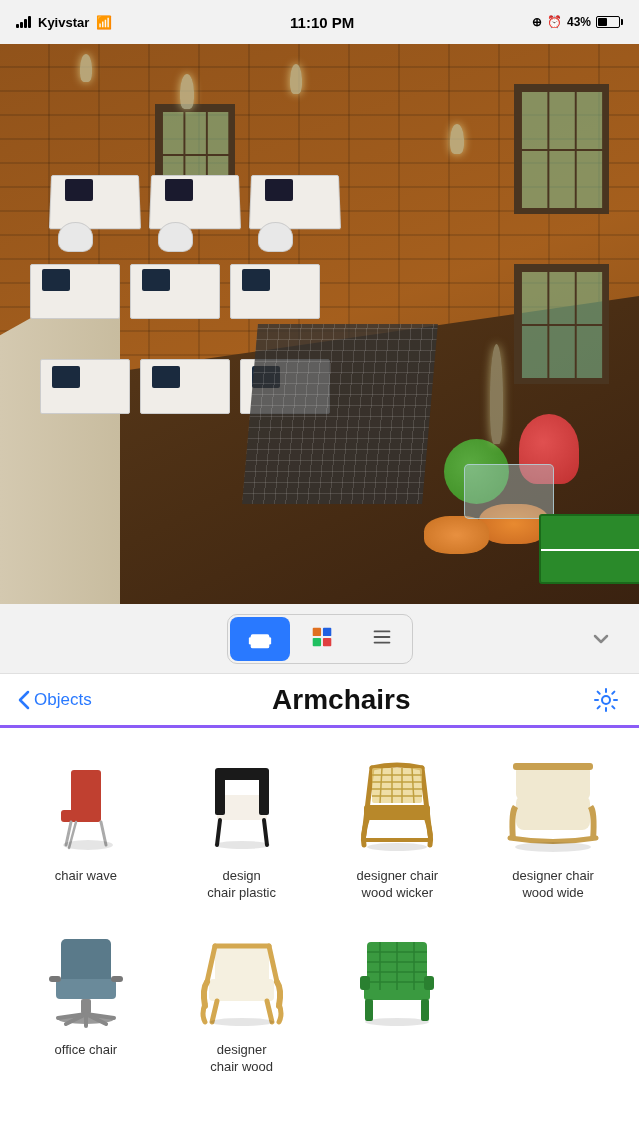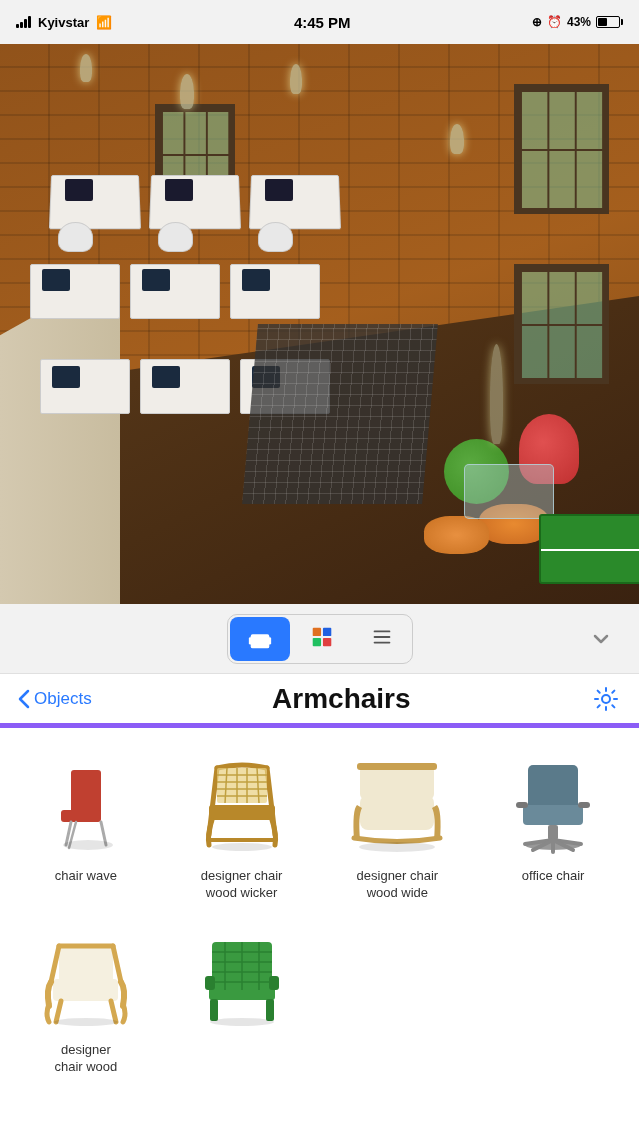--- a/index.html
+++ b/index.html
@@ -226,21 +226,21 @@
     }
 
     
     .nav-bar {
       height: 54px;
       background: #fff;
       display: flex;
       align-items: center;
       justify-content: space-between;
       padding: 0 18px;
-      border-bottom: 5px solid #8b5cf6;
+      border-bottom: 3px solid #8b5cf6;
     }
     .nav-back {
       display: flex;
       align-items: center;
       gap: 4px;
       color: #2979ff;
       font-size: 17px;
       cursor: pointer;
     }
     .nav-title {
@@ -342,21 +342,21 @@
   <div class="status-left">
     <div class="signal-bars">
       <div class="signal-bar" style="height:4px"></div>
       <div class="signal-bar" style="height:6px"></div>
       <div class="signal-bar" style="height:9px"></div>
       <div class="signal-bar" style="height:12px"></div>
     </div>
     <span style="font-size:13px;font-weight:600;margin-left:3px">Kyivstar</span>
     <span style="font-size:13px;margin-left:3px">📶</span>
   </div>
-  <div class="status-center">4:45 PM</div>
+  <div class="status-center">11:10 PM</div>
   <div class="status-right">
     <span style="font-size:12px">⊕</span>
     <span style="font-size:12px">⏰</span>
     <span style="font-size:12px">43%</span>
     <div class="battery-icon">
       <div class="battery-body">
         <div class="battery-fill"></div>
       </div>
       <div class="battery-tip"></div>
     </div>
@@ -490,20 +490,35 @@
 
         <line x1="40" y1="72" x2="35" y2="95" stroke="#aaa" stroke-width="3" stroke-linecap="round"></line>
         <line x1="70" y1="72" x2="75" y2="95" stroke="#aaa" stroke-width="3" stroke-linecap="round"></line>
         <line x1="45" y1="72" x2="38" y2="98" stroke="#aaa" stroke-width="2.5" stroke-linecap="round"></line>
         <ellipse cx="57" cy="95" rx="25" ry="5" fill="rgba(0,0,0,0.1)"></ellipse>
       </svg>
     </div>
     <span class="item-label">chair wave</span>
   </div>
 
+  <div class="item-cell">
+    <div class="item-image">
+      <svg viewBox="0 0 110 110" class="chair-svg">
+
+        <rect x="30" y="45" width="50" height="25" rx="2" fill="#f5f0e8"></rect>
+        <rect x="28" y="20" width="10" height="45" rx="2" fill="#1a1a1a"></rect>
+        <rect x="72" y="20" width="10" height="45" rx="2" fill="#1a1a1a"></rect>
+        <rect x="28" y="18" width="54" height="12" rx="3" fill="#1a1a1a"></rect>
+        <line x1="33" y1="70" x2="30" y2="95" stroke="#1a1a1a" stroke-width="4" stroke-linecap="round"></line>
+        <line x1="77" y1="70" x2="80" y2="95" stroke="#1a1a1a" stroke-width="4" stroke-linecap="round"></line>
+        <ellipse cx="55" cy="95" rx="28" ry="4" fill="rgba(0,0,0,0.1)"></ellipse>
+      </svg>
+    </div>
+    <span class="item-label">design<br>chair plastic</span>
+  </div>
 
   <div class="item-cell">
     <div class="item-image">
       <svg viewBox="0 0 110 110" class="chair-svg">
 
         <line x1="22" y1="85" x2="30" y2="18" stroke="#b8882a" stroke-width="5" stroke-linecap="round"></line>
         <line x1="88" y1="85" x2="80" y2="18" stroke="#b8882a" stroke-width="5" stroke-linecap="round"></line>
 
         <path d="M30 18 Q55 12 80 18" stroke="#b8882a" stroke-width="5" fill="none" stroke-linecap="round"></path>
 

